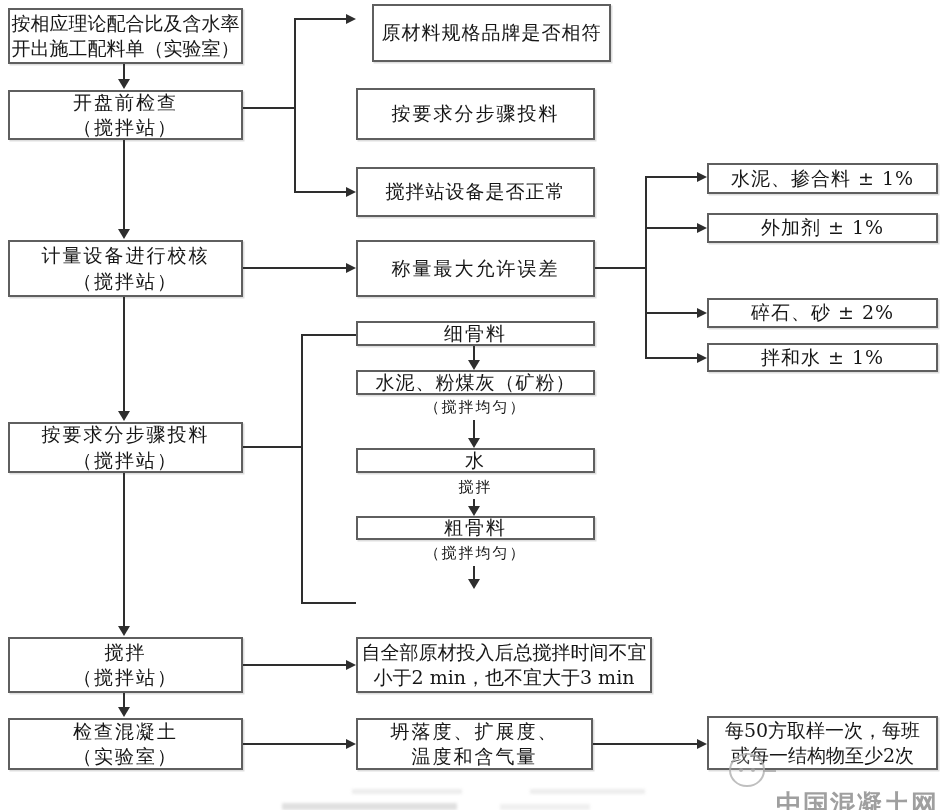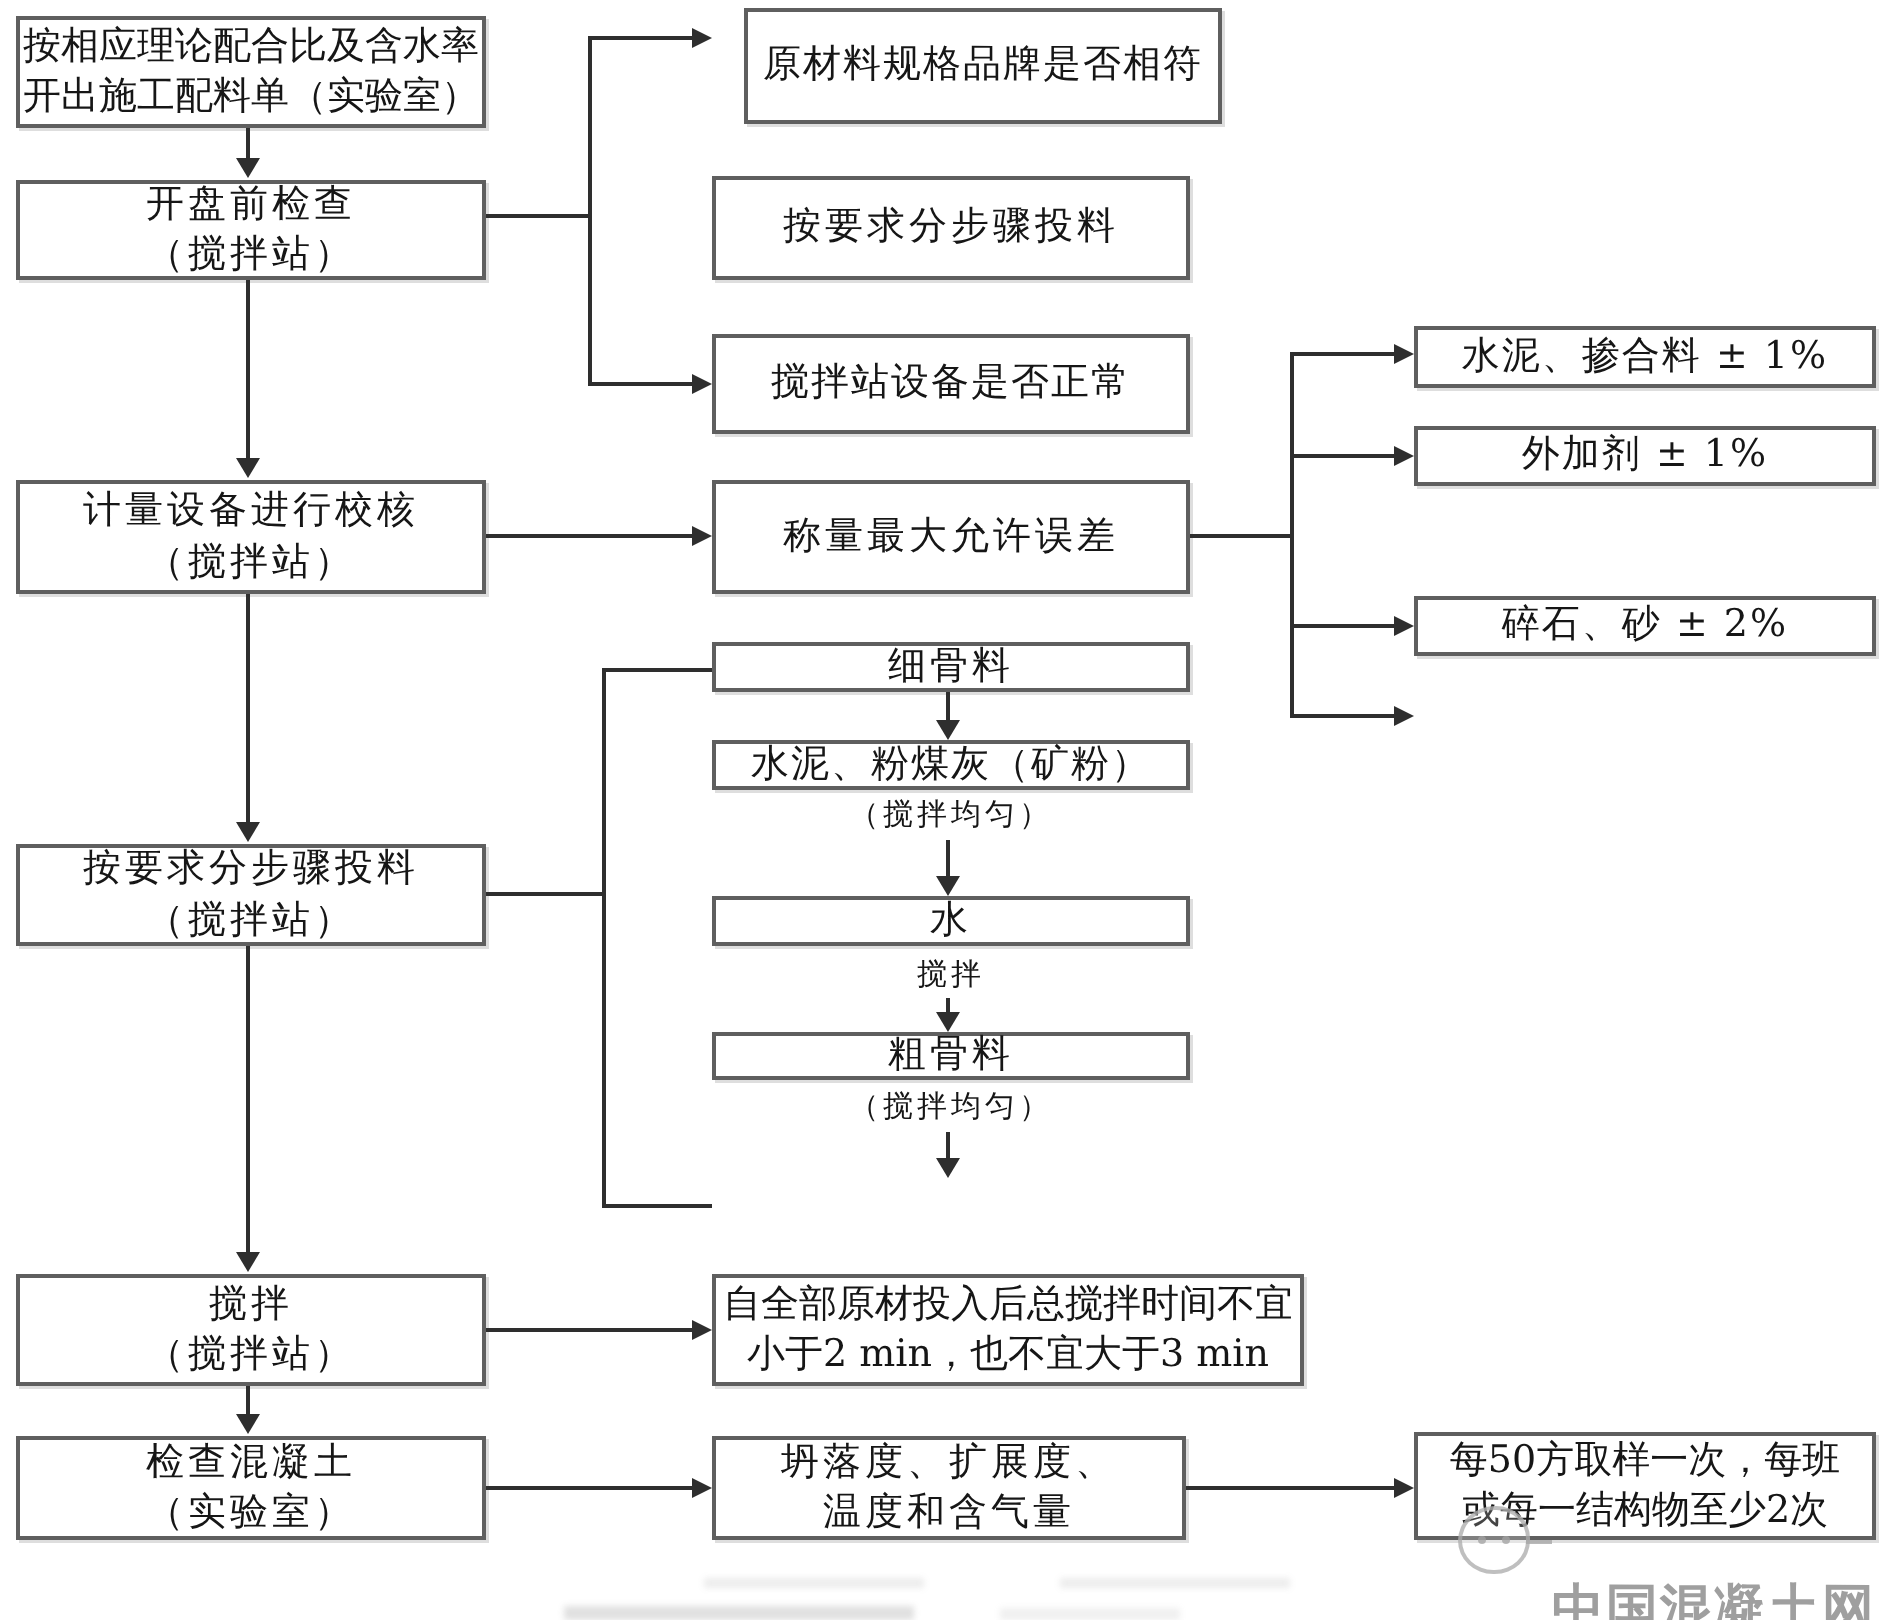--- a/index.html
+++ b/index.html
@@ -77,20 +77,21 @@
   <div class="box" style="left:356px;top:516px;width:239px;height:24px">粗骨料</div>
   <div class="lbl" style="left:356px;top:541px;width:239px;height:24px">（搅拌均匀）</div>
   <div class="box tight" style="left:356px;top:637px;width:296px;height:56px">自全部原材投入后总搅拌时间不宜
 小于2 min，也不宜大于3 min</div>
   <div class="box" style="left:356px;top:718px;width:237px;height:52px">坍落度、扩展度、
 温度和含气量</div>
 
   <div class="box semi" style="left:707px;top:163px;width:231px;height:31px">水泥、掺合料 ± 1%</div>
   <div class="box semi" style="left:707px;top:213px;width:231px;height:30px">外加剂 ± 1%</div>
   <div class="box semi" style="left:707px;top:298px;width:231px;height:30px">碎石、砂 ± 2%</div>
+  <div class="box semi" style="left:707px;top:343px;width:231px;height:29px">拌和水 ± 1%</div>
   <div class="box tight" style="left:707px;top:716px;width:231px;height:54px">每50方取样一次，每班
 或每一结构物至少2次</div>
 
   <div class="vl" style="left:123px;top:64px;height:16px"></div>
   <div class="ad" style="left:118px;top:79px"></div>
   <div class="vl" style="left:123px;top:140px;height:90px"></div>
   <div class="ad" style="left:118px;top:229px"></div>
   <div class="vl" style="left:123px;top:297px;height:115px"></div>
   <div class="ad" style="left:118px;top:411px"></div>
   <div class="vl" style="left:123px;top:473px;height:154px"></div>

